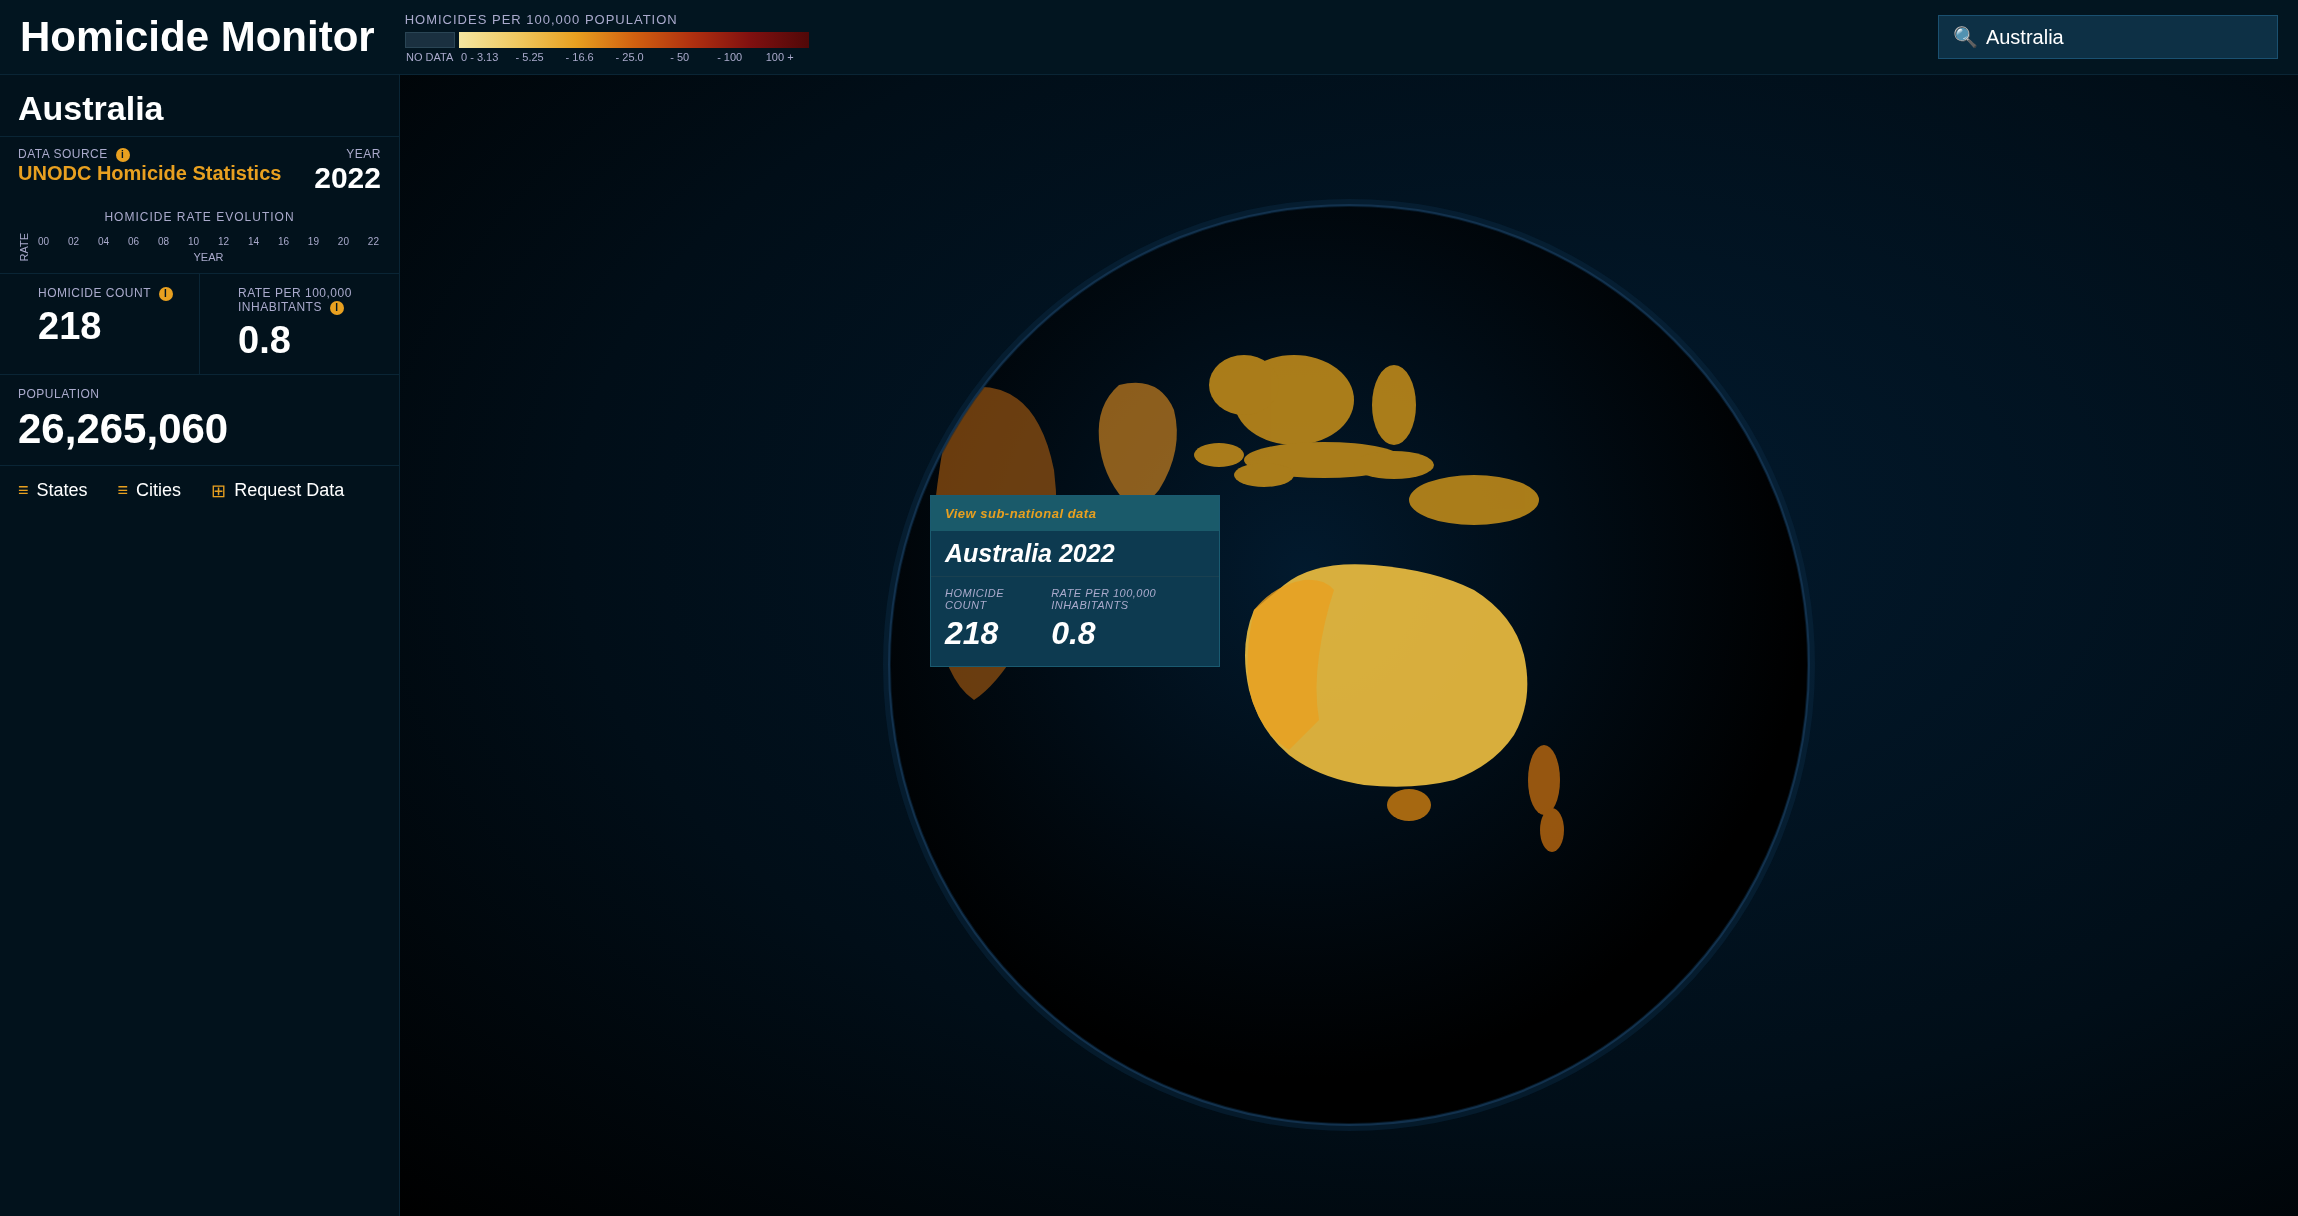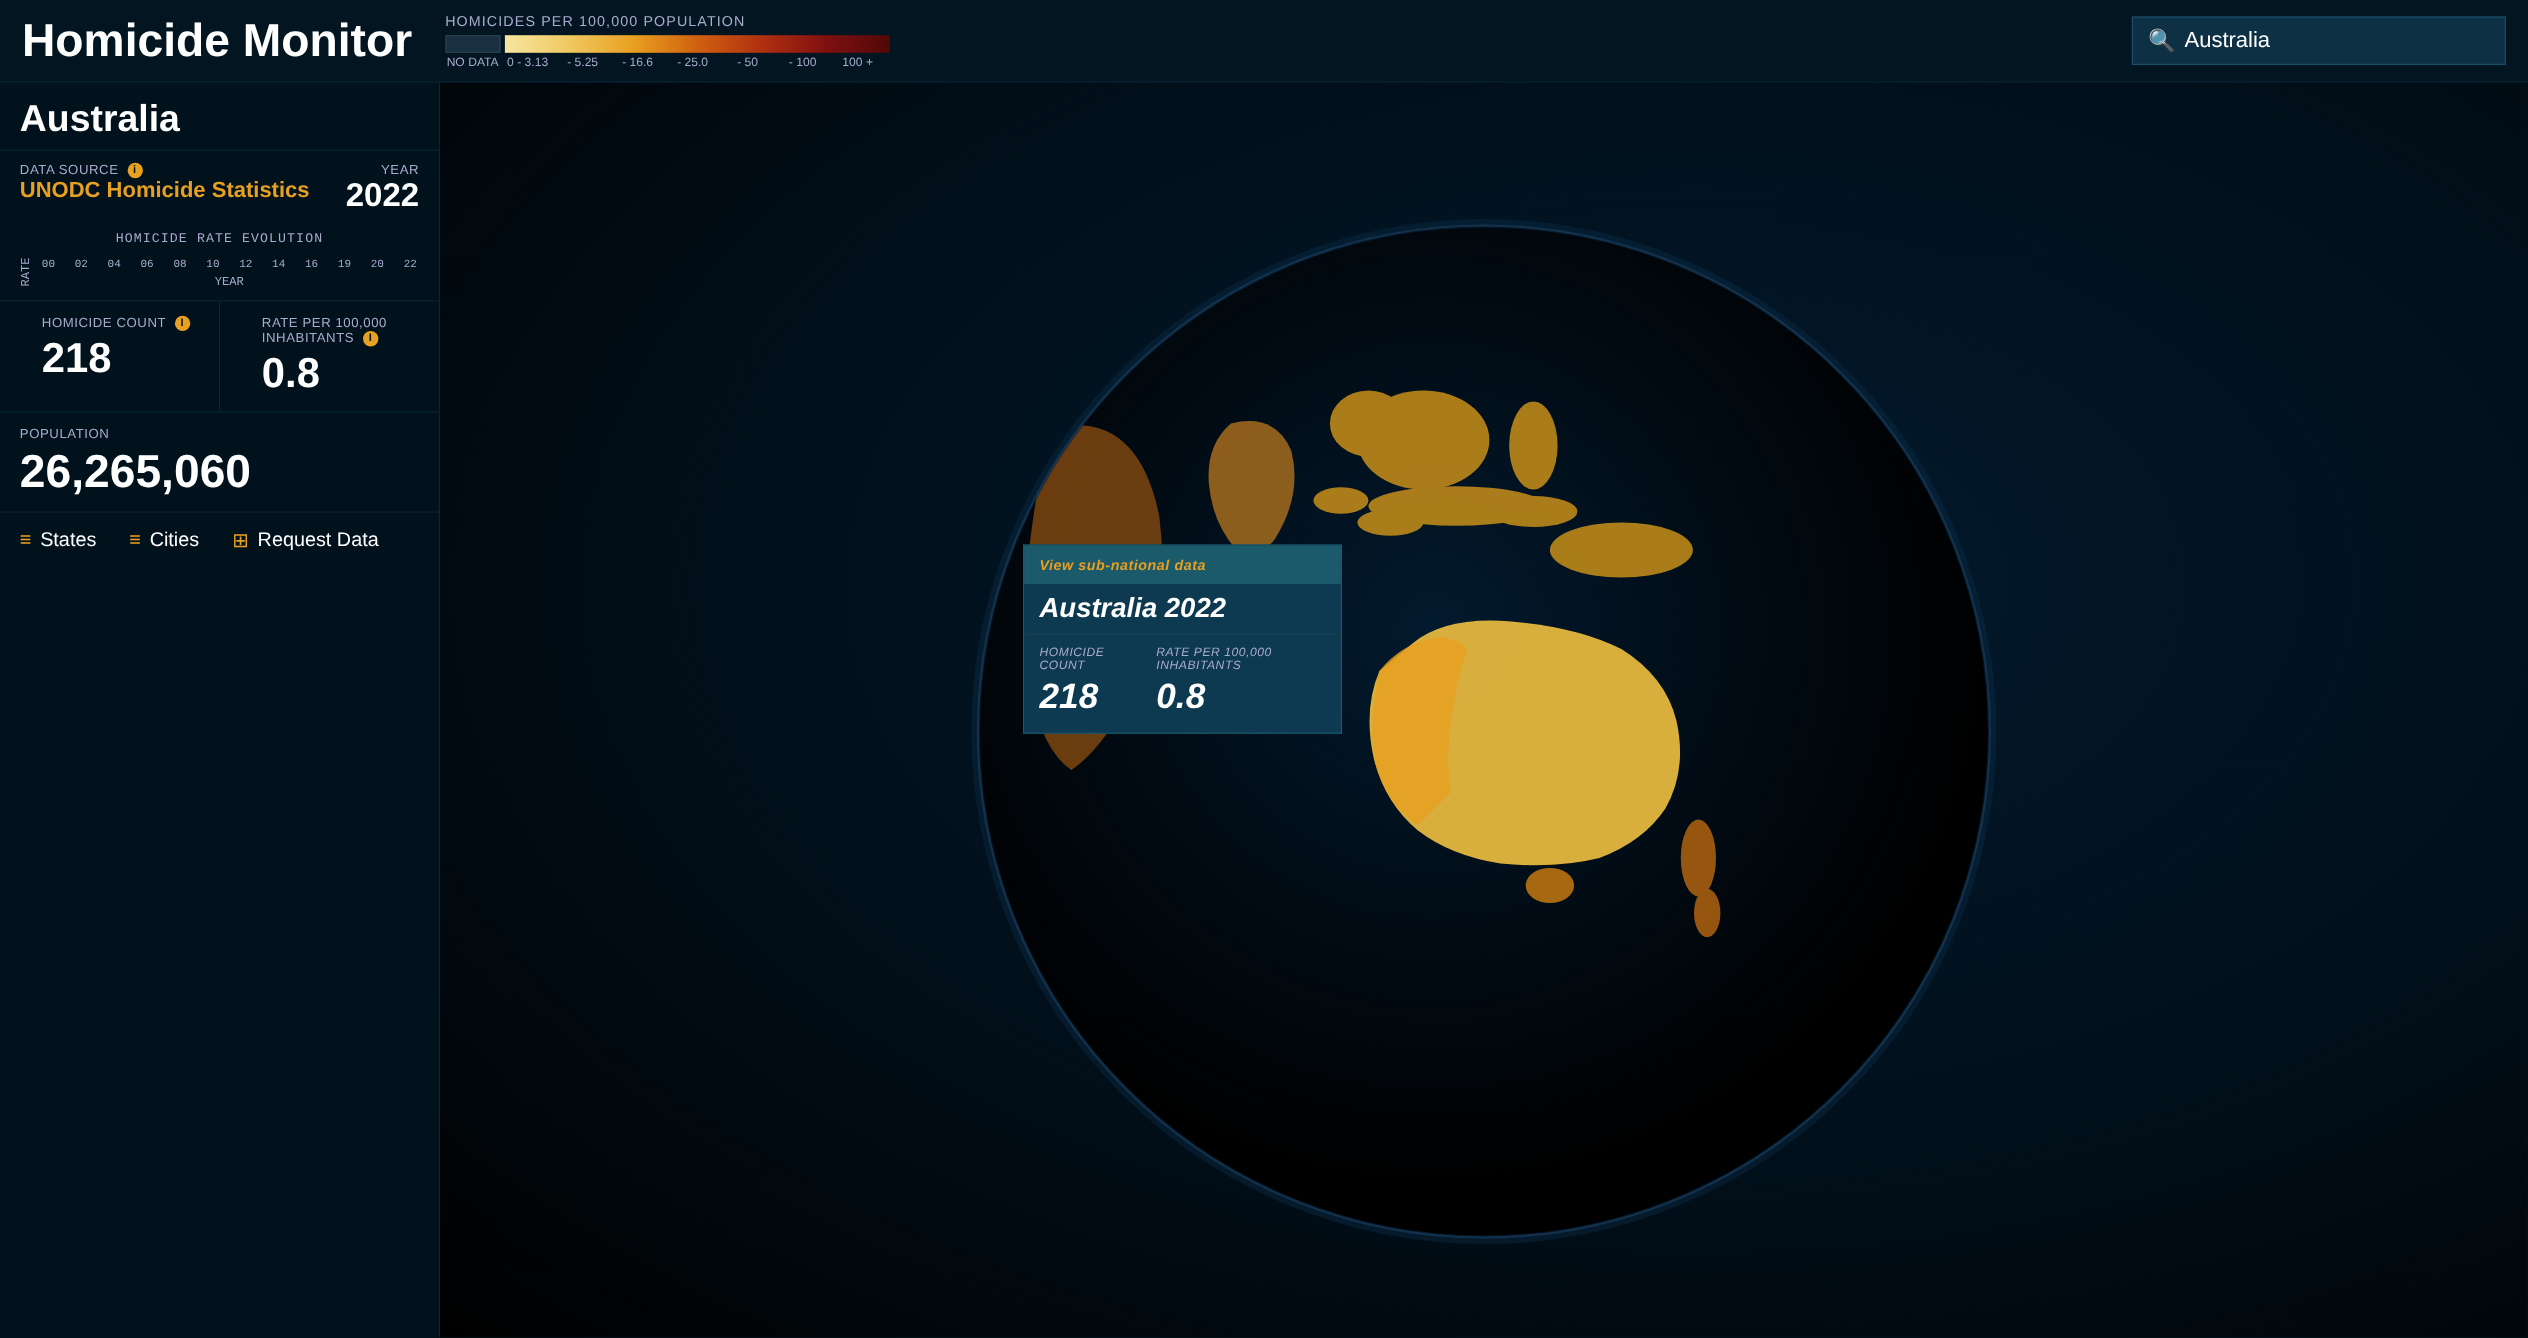--- a/index.html
+++ b/index.html
@@ -157,21 +157,20 @@
       text-align: center;
       line-height: 14px;
       margin-left: 4px;
       vertical-align: middle;
     }
 
     
     .chart-section {
       padding: 10px 18px;
       border-bottom: 1px solid #0a2535;
-      font-family: Liberation Mono, monospace;
     }
     .chart-title {
       font-size: 12px;
       color: #aac;
       text-align: center;
       letter-spacing: 1px;
       margin-bottom: 8px;
     }
     .chart-wrapper {
       display: flex;

